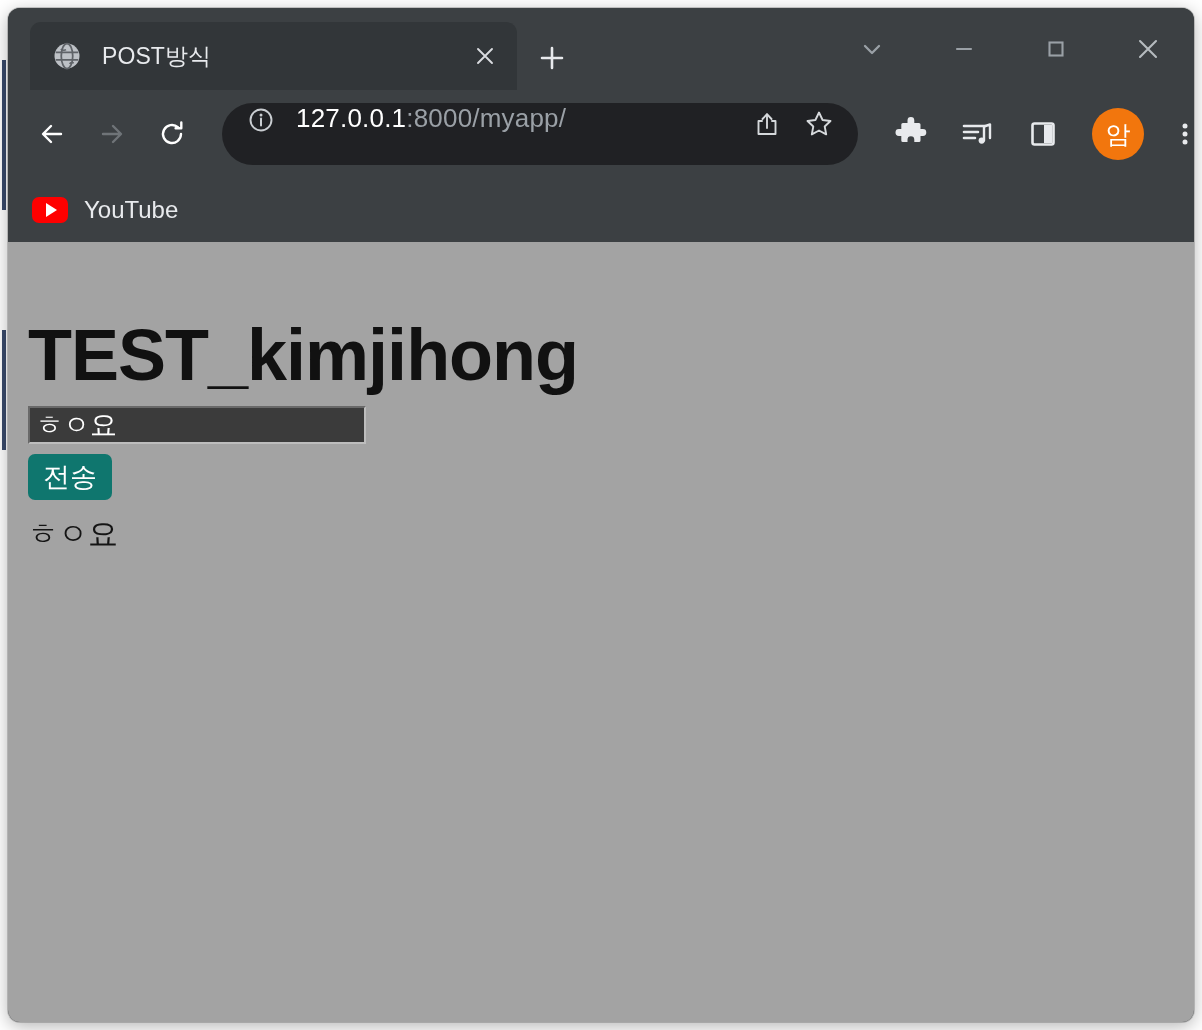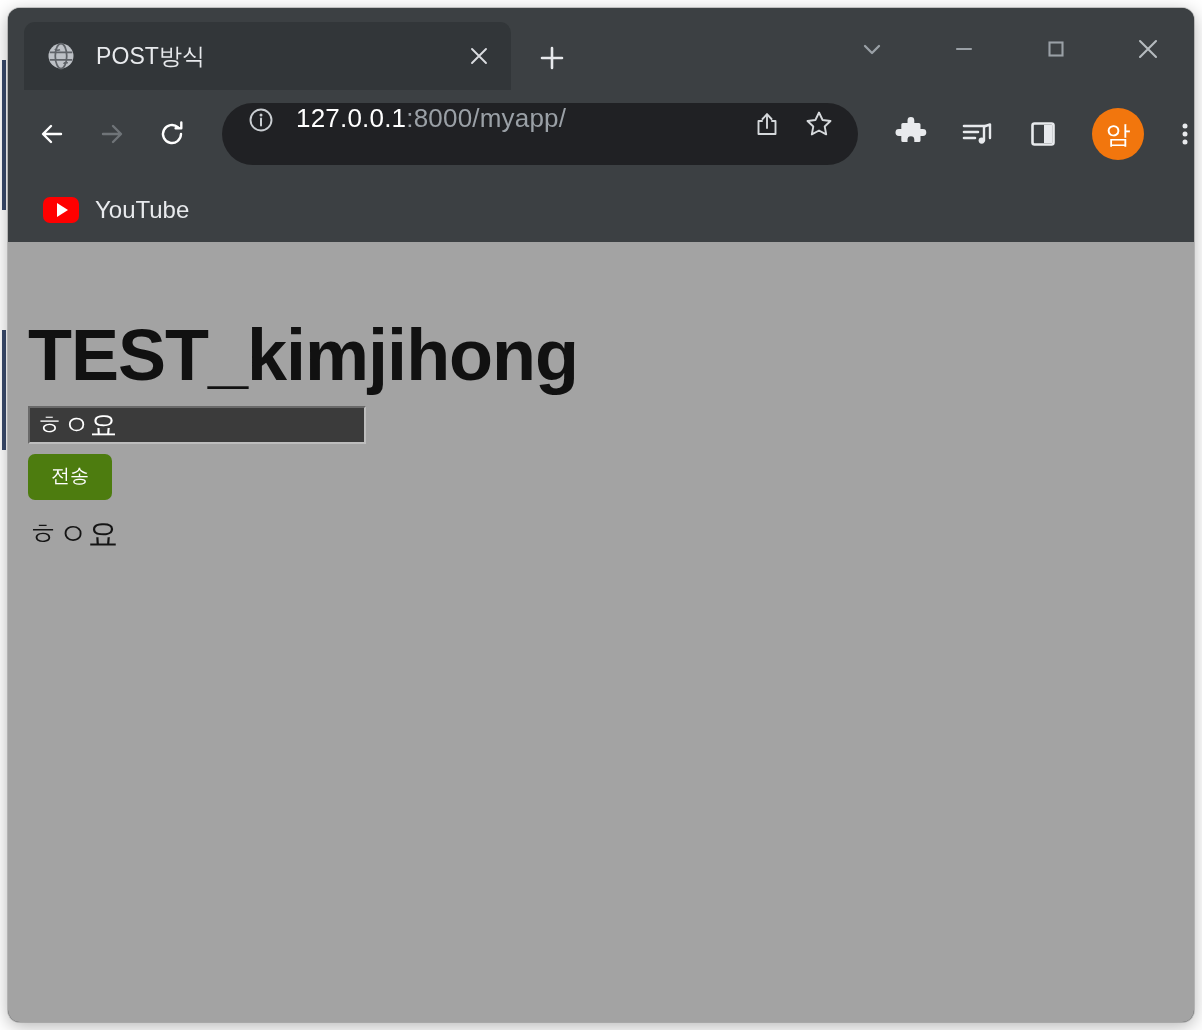--- a/index.html
+++ b/index.html
@@ -38,21 +38,21 @@
   }
 
   
   #tab-strip {
     position: relative;
     height: 82px;
     background: #3c4043;
   }
   #tab-list {
     position: absolute;
-    left: 16px; top: 14px;
+    left: 22px; top: 14px;
     display: flex;
     align-items: flex-end;
   }
   .tab {
     position: relative;
     width: 487px; height: 68px;
     background: #323639;
     border-radius: 11px 11px 0 0;
     display: flex;
     align-items: center;
@@ -163,21 +163,20 @@
     margin: 0 12px;
   }
 
   
   #bookmarks-bar {
     height: 64px;
     background: #3c4043;
     display: flex;
     align-items: center;
     padding-left: 12px;
-    margin-left: 11px;
   }
   .bookmark {
     display: flex;
     align-items: center;
     height: 48px;
     padding: 0 12px;
     border-radius: 8px;
   }
   .bookmark .yt-logo {
     width: 36px; height: 26px;
@@ -234,24 +233,24 @@
     border: 2px inset #bdbdbd;
     border-radius: 0;
     padding: 2px 6px;
     outline: none;
   }
   #submit-button {
     display: block;
     margin-top: 10px;
     min-width: 84px;
     height: 46px;
-    background: #4d7c0f;
+    background: #0f766e;
     color: #ffffff;
-    font-size: 19px;
-    font-family: Liberation Mono, monospace;
+    font-size: 27px;
+    font-family: Liberation Serif, serif;
     border: none;
     border-radius: 7px;
     padding: 0 14px;
     line-height: 46px;
   }
   #response-text {
     margin-top: 16px;
     font-size: 30px;
     color: #141414;
     line-height: 1.2;

